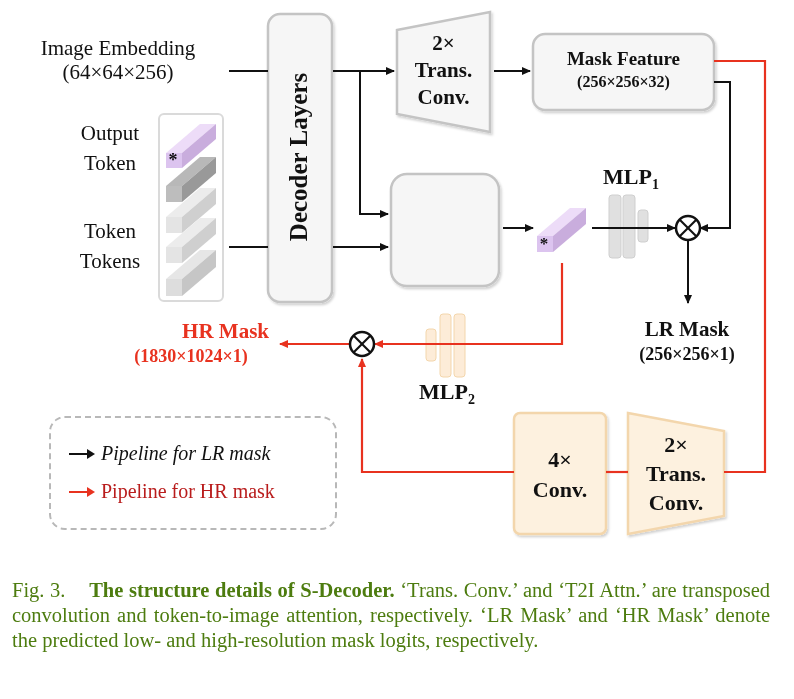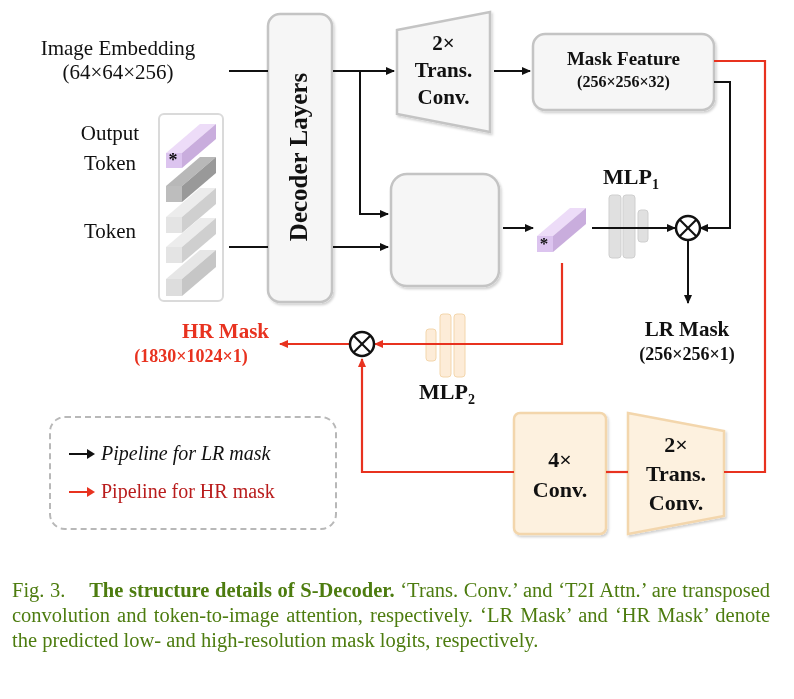--- a/index.html
+++ b/index.html
@@ -124,20 +124,21 @@
   <div class="lbl" style="left:18px; top:37px; width:200px; font-size:21px;">
     <div>Image Embedding</div>
     <div>(64×64×256)</div>
   </div>
   <div class="lbl" style="left:60px; top:118px; width:100px; font-size:21px; line-height:30px;">
     <div>Output</div>
     <div>Token</div>
   </div>
   <div class="lbl" style="left:60px; top:216px; width:100px; font-size:21px; line-height:30px;">
     <div>Token</div>
+    <div>Tokens</div>
   </div>
   <div class="lbl bold" style="left:165px; top:150px; width:16px; font-size:18px;">*</div>
 
   <div class="lbl bold" style="left:200px; top:142px; width:200px; font-size:25px; transform: rotate(-90deg); transform-origin: 100px 15px;">Decoder Layers</div>
 
   <div class="lbl bold" style="left:397px; top:30px; width:93px; font-size:21px; line-height:27px;">
     <div>2×</div>
     <div>Trans.</div>
     <div>Conv.</div>
   </div>

